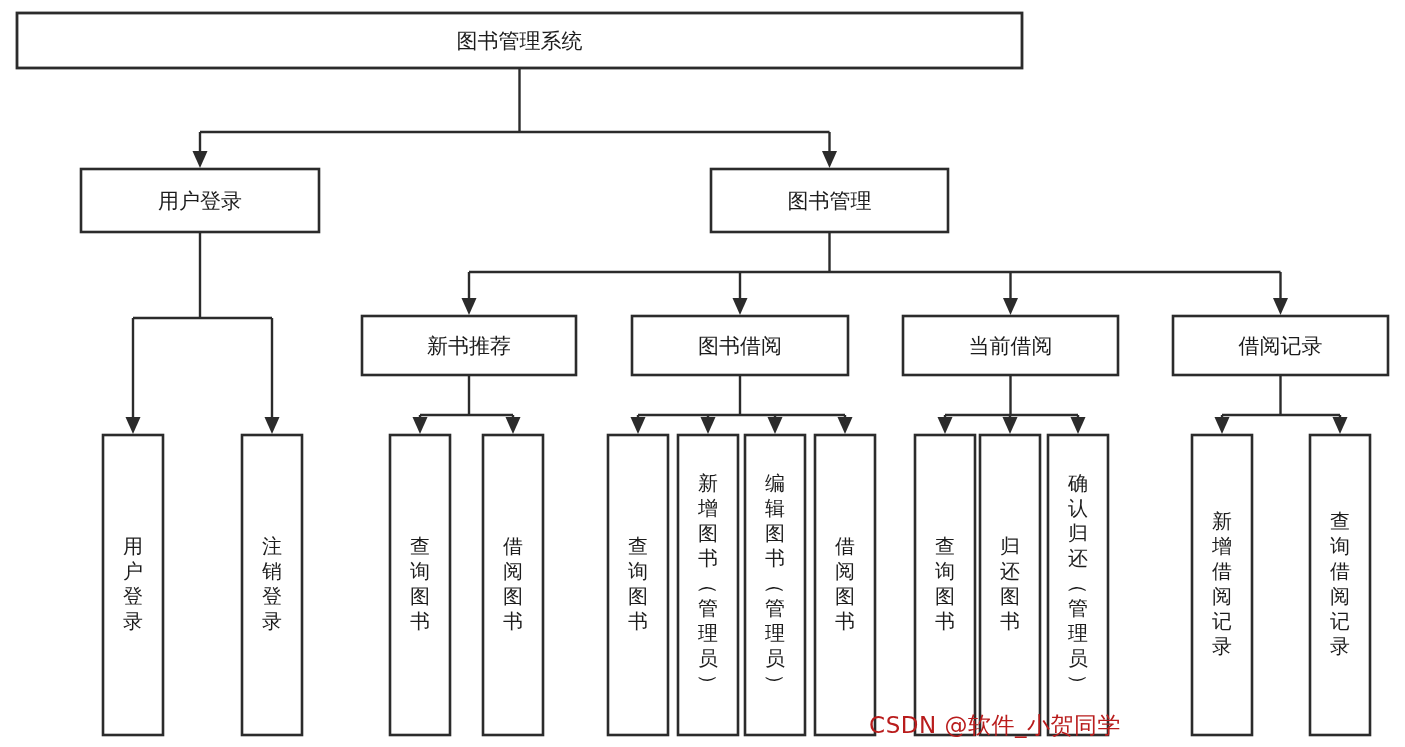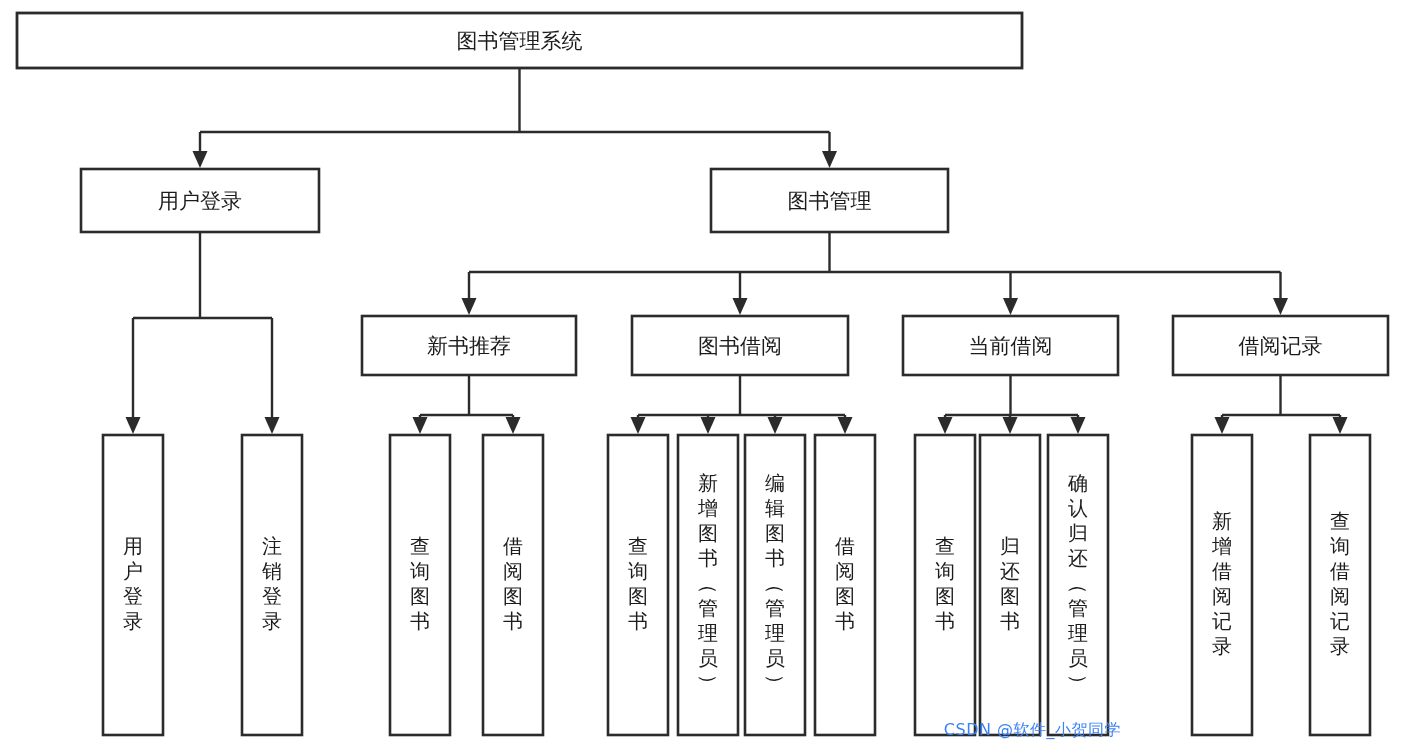--- a/index.html
+++ b/index.html
@@ -54,22 +54,22 @@
     font-family: "DejaVu Sans", "Liberation Sans", sans-serif;
     font-size: 20px;
     fill: #1c1c1c;
     text-anchor: middle;
   }
   .watermark {
     position: absolute;
     right: 12px;
     bottom: 6px;
     font-family: "DejaVu Sans", "Liberation Sans", sans-serif;
-    font-size: 16px;
-    color: #3b82f6;
+    font-size: 23px;
+    color: #b91c1c;
     letter-spacing: 0.5px;
     white-space: nowrap;
     pointer-events: none;
   }
 </style>
 </head>
 <body>
 
 <div id="diagram-root">
   <svg class="flow" viewBox="0 0 1405 747" xmlns="http://www.w3.org/2000/svg">

